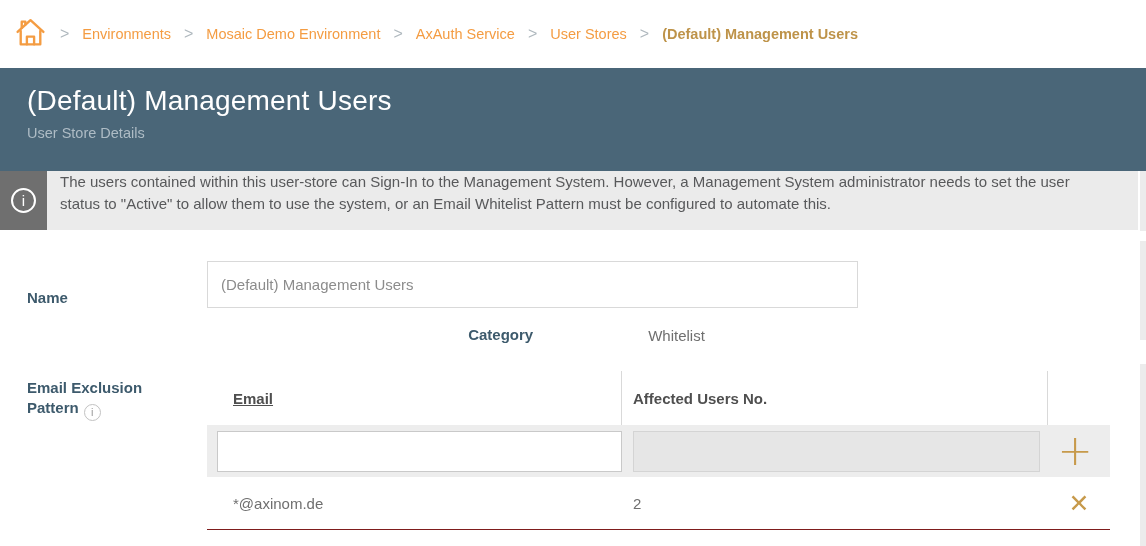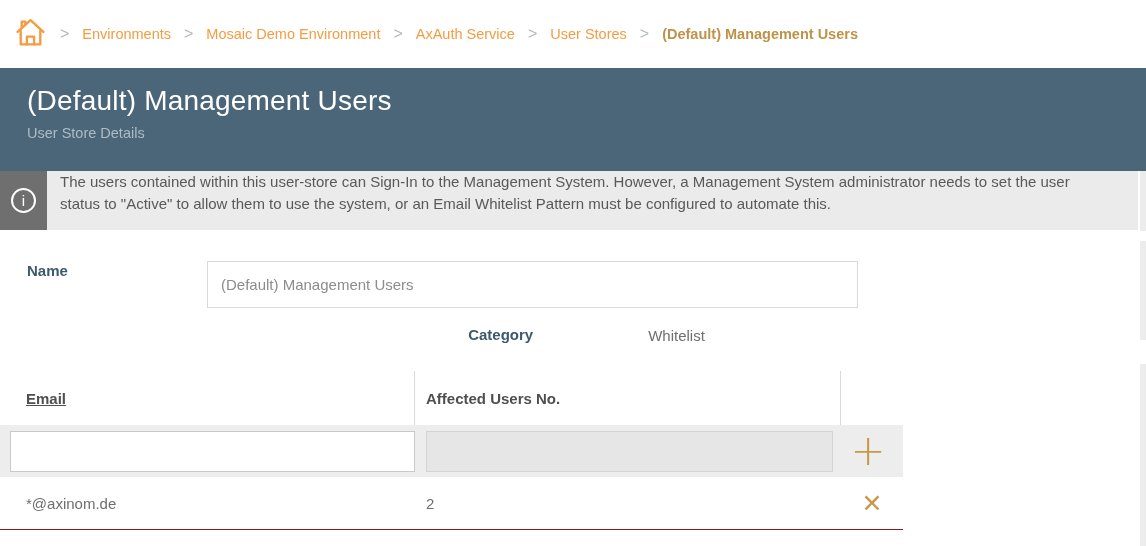--- a/index.html
+++ b/index.html
@@ -24,21 +24,21 @@
   .banner-icon-box { width:47px; background:#6F6F6F; display:flex; align-items:center; justify-content:center; flex:none; }
   .info-circle-big { width:25px; height:25px; border:2px solid #FFFFFF; border-radius:50%; color:#FFFFFF;
     display:flex; align-items:center; justify-content:center; font-size:15px; line-height:1; }
   .banner-body { flex:1; background:#EBEBEB; color:#58595B; font-size:15px; line-height:22px;
     padding:0 60px 0 13px; }
 
   
   .form-row { display:flex; }
   .label-col { width:207px; flex:none; padding-left:27px; }
   .field-label { color:#3D5A6C; font-weight:bold; font-size:15px; line-height:20px; }
-  .row-name { margin-top:31px; align-items:flex-start; height:47px; }
+  .row-name { margin-top:31px; align-items:flex-end; height:47px; }
   .text-input { width:651px; height:47px; border:1px solid #D9D9D9; background:#fff; padding:0 13px;
     font-size:15px; color:#8C8C8C; font-family:"Liberation Sans", sans-serif; outline:none; }
   .row-category { margin-top:17px; height:20px; align-items:center;justify-content:center; }
   .static-value { color:#6F6F6F; font-size:15px; }
   .row-exclusion { margin-top:26px; }
   .label-col .pattern-line { white-space:nowrap; }
   .info-circle-small { display:inline-flex; width:17px; height:17px; border:1px solid #C2C2C2; border-radius:50%;
     color:#9B9B9B; font-size:11px; align-items:center; justify-content:center; vertical-align:-3px; margin-left:5px;
     cursor:pointer; font-weight:400; }
 
@@ -115,20 +115,26 @@
   </div>
 
   <div class="form-row row-category">
     <div class="label-col">
       <span class="field-label">Category</span>
     </div>
     <span class="static-value">Whitelist</span>
   </div>
 
   <div class="form-row row-exclusion">
+    <div class="label-col" style="padding-top:7px;">
+      <div class="field-label">Email Exclusion</div>
+      <div class="field-label pattern-line">
+        <span>Pattern</span><span class="info-circle-small">i</span>
+      </div>
+    </div>
 
     <div class="exclusion-table">
       <div class="t-header">
         <div class="th th-email">Email</div>
         <div class="th th-affected">Affected Users No.</div>
         <div class="th th-actions"></div>
       </div>
 
       <div class="t-filter">
         <input class="filter-email-input" type="text" style="">

